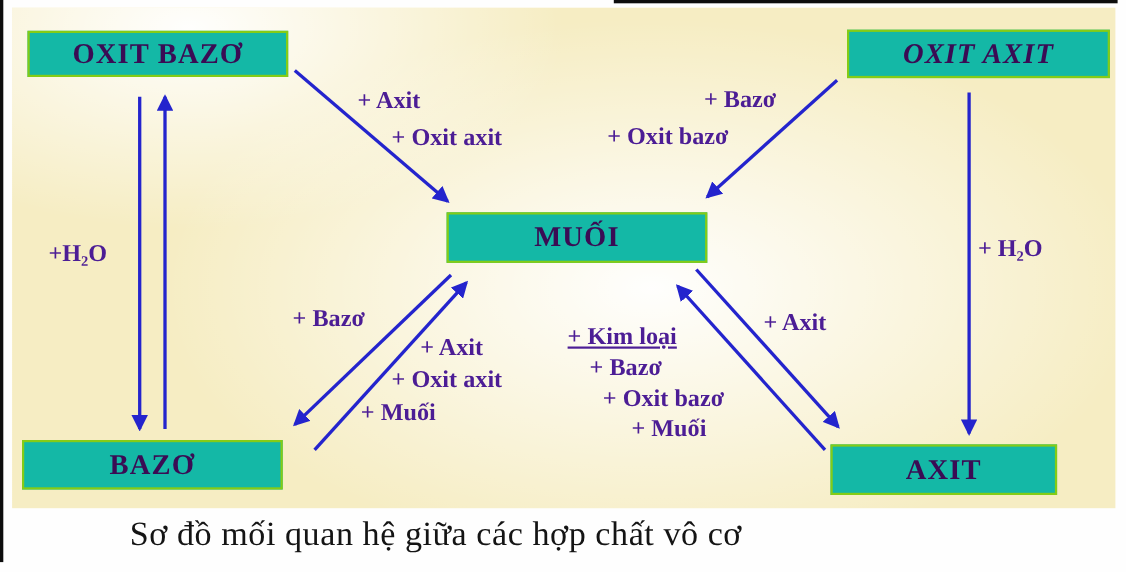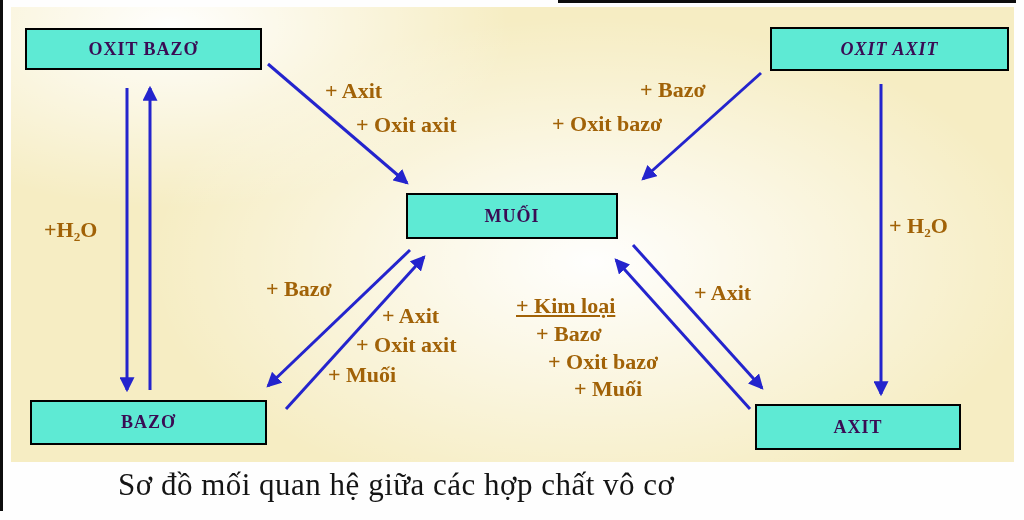--- a/index.html
+++ b/index.html
@@ -14,30 +14,30 @@
     position:absolute;left:11px;top:7px;width:1003px;height:455px;
     background:
       radial-gradient(ellipse 55% 65% at 16% 4%, rgba(255,255,255,.96), rgba(255,255,255,0) 62%),
       radial-gradient(ellipse 62% 75% at 58% 56%, rgba(255,255,255,.97), rgba(255,255,255,0) 72%),
       linear-gradient(#f6edc3,#f6edc3);
   }
   .arrows{position:absolute;left:0;top:0;width:1024px;height:520px;pointer-events:none;}
   .arrows line{stroke:#2424cd;stroke-width:3;}
   .node{
     position:absolute;display:flex;align-items:center;justify-content:center;
-    background:#5eead4;border:2px solid #000000;box-sizing:border-box;
-    color:#3a0c54;font-weight:bold;font-size:18px;letter-spacing:1px;
+    background:#14b8a6;border:2px solid #84cc16;box-sizing:border-box;
+    color:#3a0c54;font-weight:bold;font-size:26px;letter-spacing:1px;
   }
   .node-oxit-bazo{left:25px;top:28px;width:237px;height:42px;}
   .node-oxit-axit{left:770px;top:27px;width:239px;height:44px;font-style:italic;}
-  .node-muoi{left:406px;top:193px;width:212px;height:46px;}
-  .node-bazo{left:30px;top:400px;width:237px;height:45px;}
+  .node-muoi{left:406px;top:193px;width:237px;height:46px;}
+  .node-bazo{left:20px;top:400px;width:237px;height:45px;}
   .node-axit{left:755px;top:404px;width:206px;height:46px;}
   .lbl{
-    position:absolute;color:#a16207;font-size:22px;font-weight:600;
+    position:absolute;color:#4c1d95;font-size:22px;font-weight:600;
     white-space:pre-line;line-height:1.35;
   }
   .lbl-ob-muoi-1{left:325px;top:76px;}
   .lbl-ob-muoi-2{left:356px;top:110px;}
   .lbl-oa-muoi-1{left:640px;top:75px;}
   .lbl-oa-muoi-2{left:552px;top:109px;}
   .lbl-h2o-left{left:44px;top:215px;}
   .lbl-nhiet{left:156px;top:189px;width:80px;text-align:center;}
   .lbl-mb-bazo{left:266px;top:274px;}
   .lbl-bm-axit{left:382px;top:301px;}

